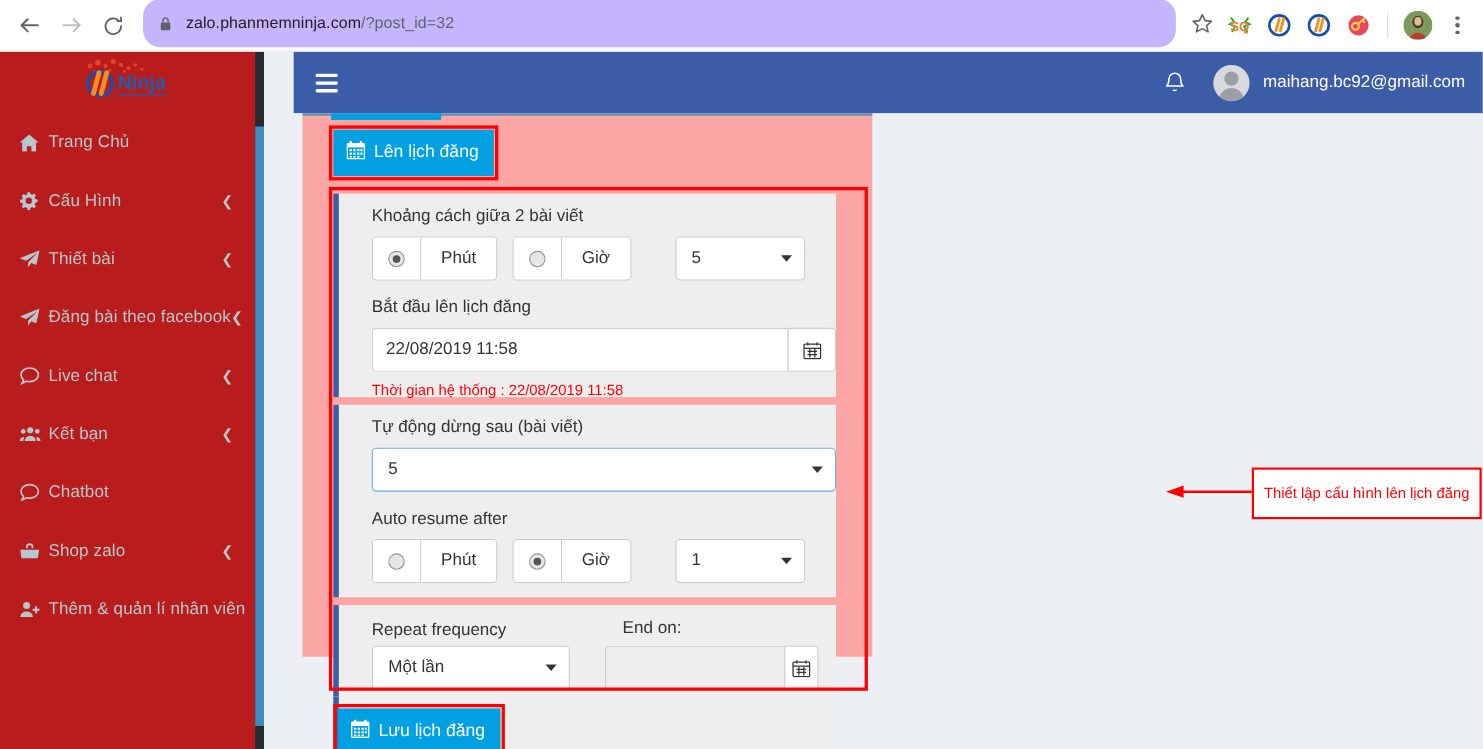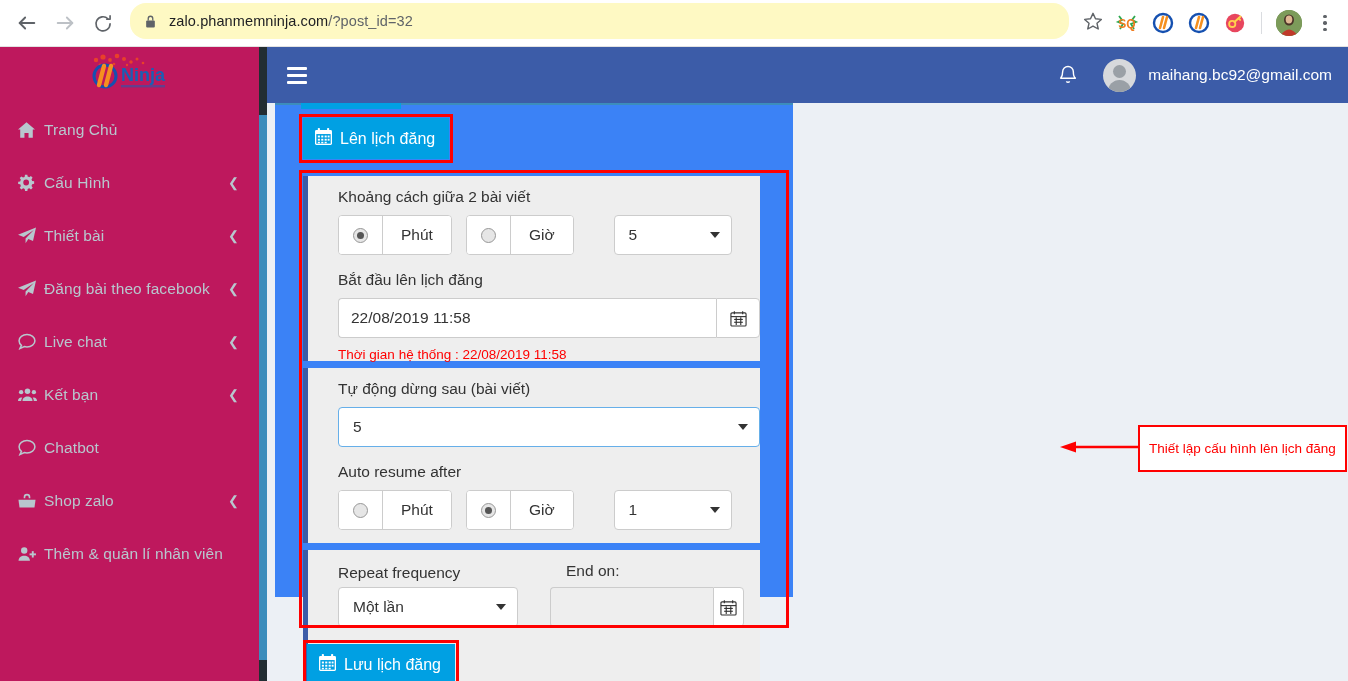--- a/index.html
+++ b/index.html
@@ -24,22 +24,22 @@
     border-radius: 50%;
     color: #5f6368;
     flex: 0 0 auto;
     margin-right: 4px;
   }
   .nav-btn.disabled { color: #bdc1c6; }
   .nav-btn svg { display: block; }
 
   #url-container {
     flex: 1 1 auto;
-    height: 36px;
-    background: #fef9c3;
+    height: 44px;
+    background: #c4b5fd;
     border-radius: 16px;
     display: flex; align-items: center;
     padding: 0 14px;
     margin: 0 8px 4px 6px;
     min-width: 0;
   }
   #lock-icon { margin-right: 12px; display:flex; align-items:center;}
   #url-text {
     font-size: 14.5px; color: #202124;
     white-space: nowrap; overflow: hidden; text-overflow: ellipsis;
@@ -73,22 +73,22 @@
   #page {
     position: absolute; top: 47px; left: 0;
     width: 1348px; height: 634px;
     background: #ecf0f5;
     overflow: hidden;
   }
 
   
   #sidebar {
     position: absolute; left: 0; top: 0;
-    width: 267px; height: 634px;
-    background: #be185d;
+    width: 240px; height: 634px;
+    background: #b91c1c;
     overflow: hidden;
   }
   #sidebar-scroll-track {
     position: absolute; right: 0; top: 0; width: 8px; height: 634px;
     background: #222d32;
   }
   #sidebar-scroll-thumb {
     position: absolute; right: 0; top: 68px; width: 8px; height: 545px;
     background: #3c8dbc; border-radius: 0;
   }
@@ -159,21 +159,21 @@
   
   #content-wrap {
     position: absolute; left: 267px; top: 56px;
     width: 1081px; height: 578px;
     background: #ecf0f5;
     overflow: hidden;
   }
   #content-card {
     position: absolute; left: 8px; top: 0;
     width: 518px; height: 494px;
-    background: #3b82f6;
+    background: #fca5a5;
   }
 
   
   #tabstrip {
     position: absolute; left: 26px; top: -10px;
     width: 100px; height: 16px;
     background: #00a0e3;
     border-top: 1px solid #0098d4;
   }
   #tabstrip-underline {

